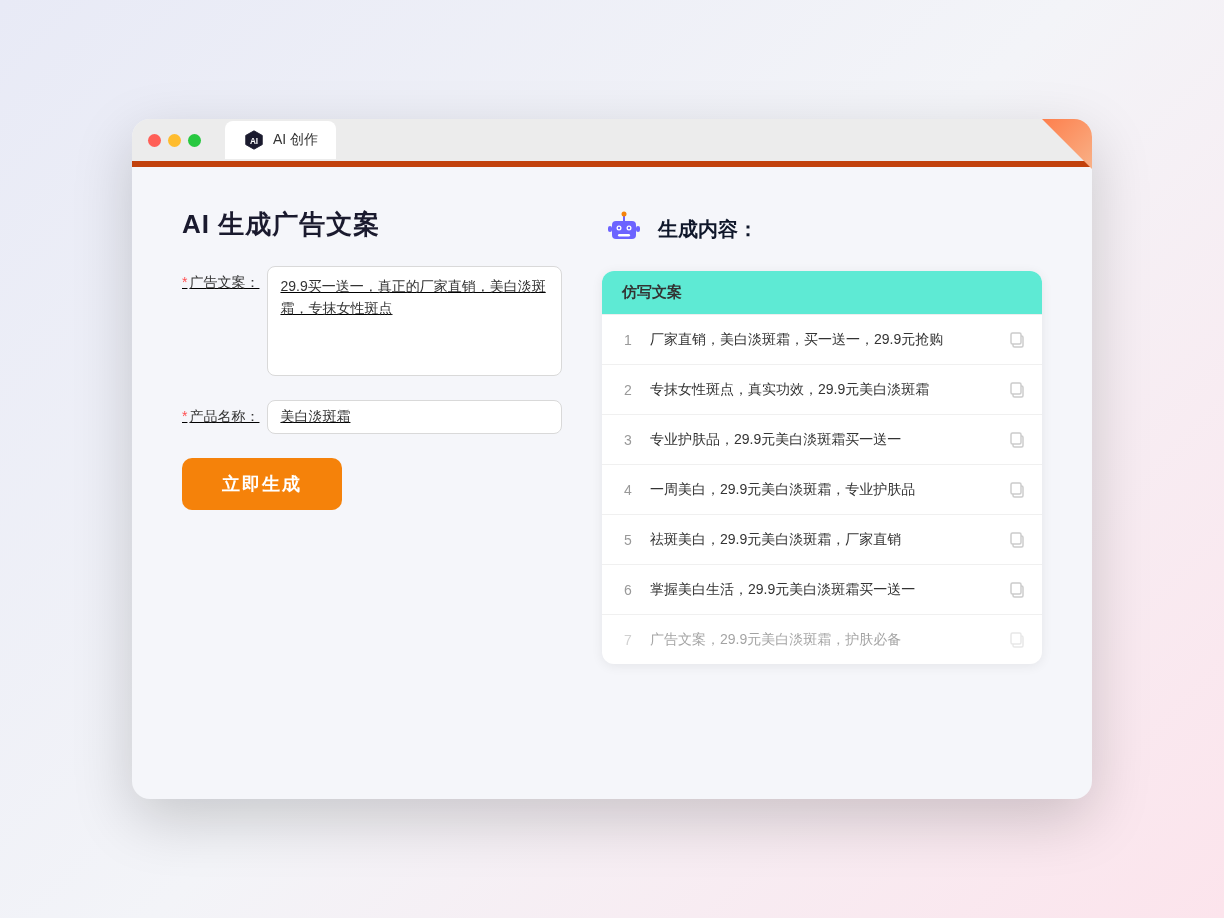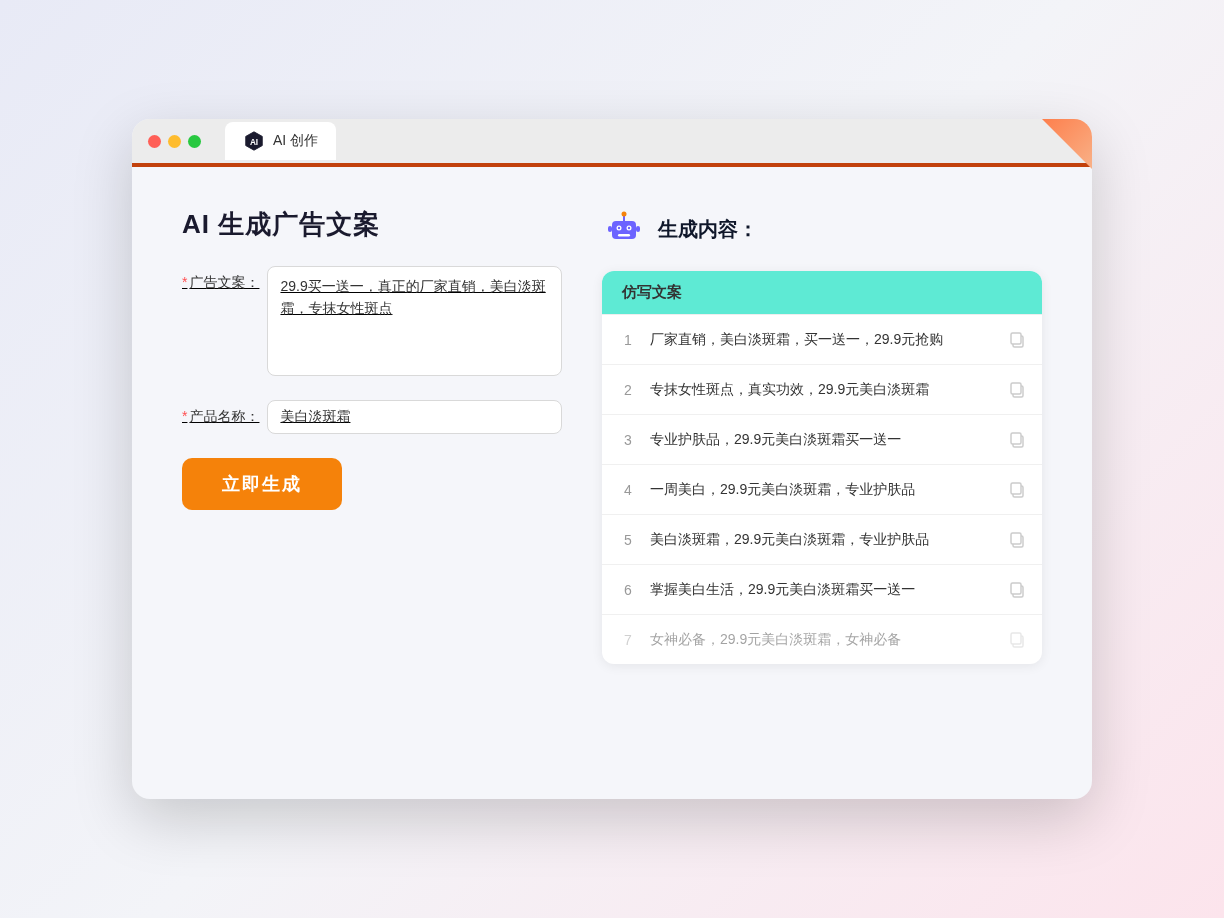--- a/index.html
+++ b/index.html
@@ -24,21 +24,21 @@
     }
 
     
     .title-bar {
       background: #ececec;
       height: 48px;
       display: flex;
       align-items: center;
       padding: 0 16px;
       gap: 12px;
-      border-bottom: 4px solid #c2410c;
+      border-bottom: 6px solid #c2410c;
     }
 
     .traffic-lights {
       display: flex;
       gap: 7px;
     }
 
     .traffic-light {
       width: 13px;
       height: 13px;
@@ -355,39 +355,39 @@
           <span class="row-num">4</span>
           <span class="row-text">一周美白，29.9元美白淡斑霜，专业护肤品</span>
           <svg class="copy-icon" viewBox="0 0 18 18" fill="none">
             <rect x="5" y="5" width="10" height="11" rx="1.5" stroke="#ccc" stroke-width="1.5"></rect>
             <rect x="3" y="2" width="10" height="11" rx="1.5" stroke="#ccc" stroke-width="1.5" fill="white"></rect>
           </svg>
         </div>
 
         <div class="result-row">
           <span class="row-num">5</span>
-          <span class="row-text">美白淡斑霜，29.9元美白淡斑霜，专业护肤品</span>
+          <span class="row-text">祛斑美白，29.9元美白淡斑霜，厂家直销</span>
           <svg class="copy-icon" viewBox="0 0 18 18" fill="none">
             <rect x="5" y="5" width="10" height="11" rx="1.5" stroke="#ccc" stroke-width="1.5"></rect>
             <rect x="3" y="2" width="10" height="11" rx="1.5" stroke="#ccc" stroke-width="1.5" fill="white"></rect>
           </svg>
         </div>
 
         <div class="result-row">
           <span class="row-num">6</span>
           <span class="row-text">掌握美白生活，29.9元美白淡斑霜买一送一</span>
           <svg class="copy-icon" viewBox="0 0 18 18" fill="none">
             <rect x="5" y="5" width="10" height="11" rx="1.5" stroke="#ccc" stroke-width="1.5"></rect>
             <rect x="3" y="2" width="10" height="11" rx="1.5" stroke="#ccc" stroke-width="1.5" fill="white"></rect>
           </svg>
         </div>
 
         <div class="result-row faded">
           <span class="row-num">7</span>
-          <span class="row-text">女神必备，29.9元美白淡斑霜，女神必备</span>
+          <span class="row-text">广告文案，29.9元美白淡斑霜，护肤必备</span>
           <svg class="copy-icon" viewBox="0 0 18 18" fill="none">
             <rect x="5" y="5" width="10" height="11" rx="1.5" stroke="#ccc" stroke-width="1.5"></rect>
             <rect x="3" y="2" width="10" height="11" rx="1.5" stroke="#ccc" stroke-width="1.5" fill="white"></rect>
           </svg>
         </div>
 
       </div>
     </div>
 
   </div>

